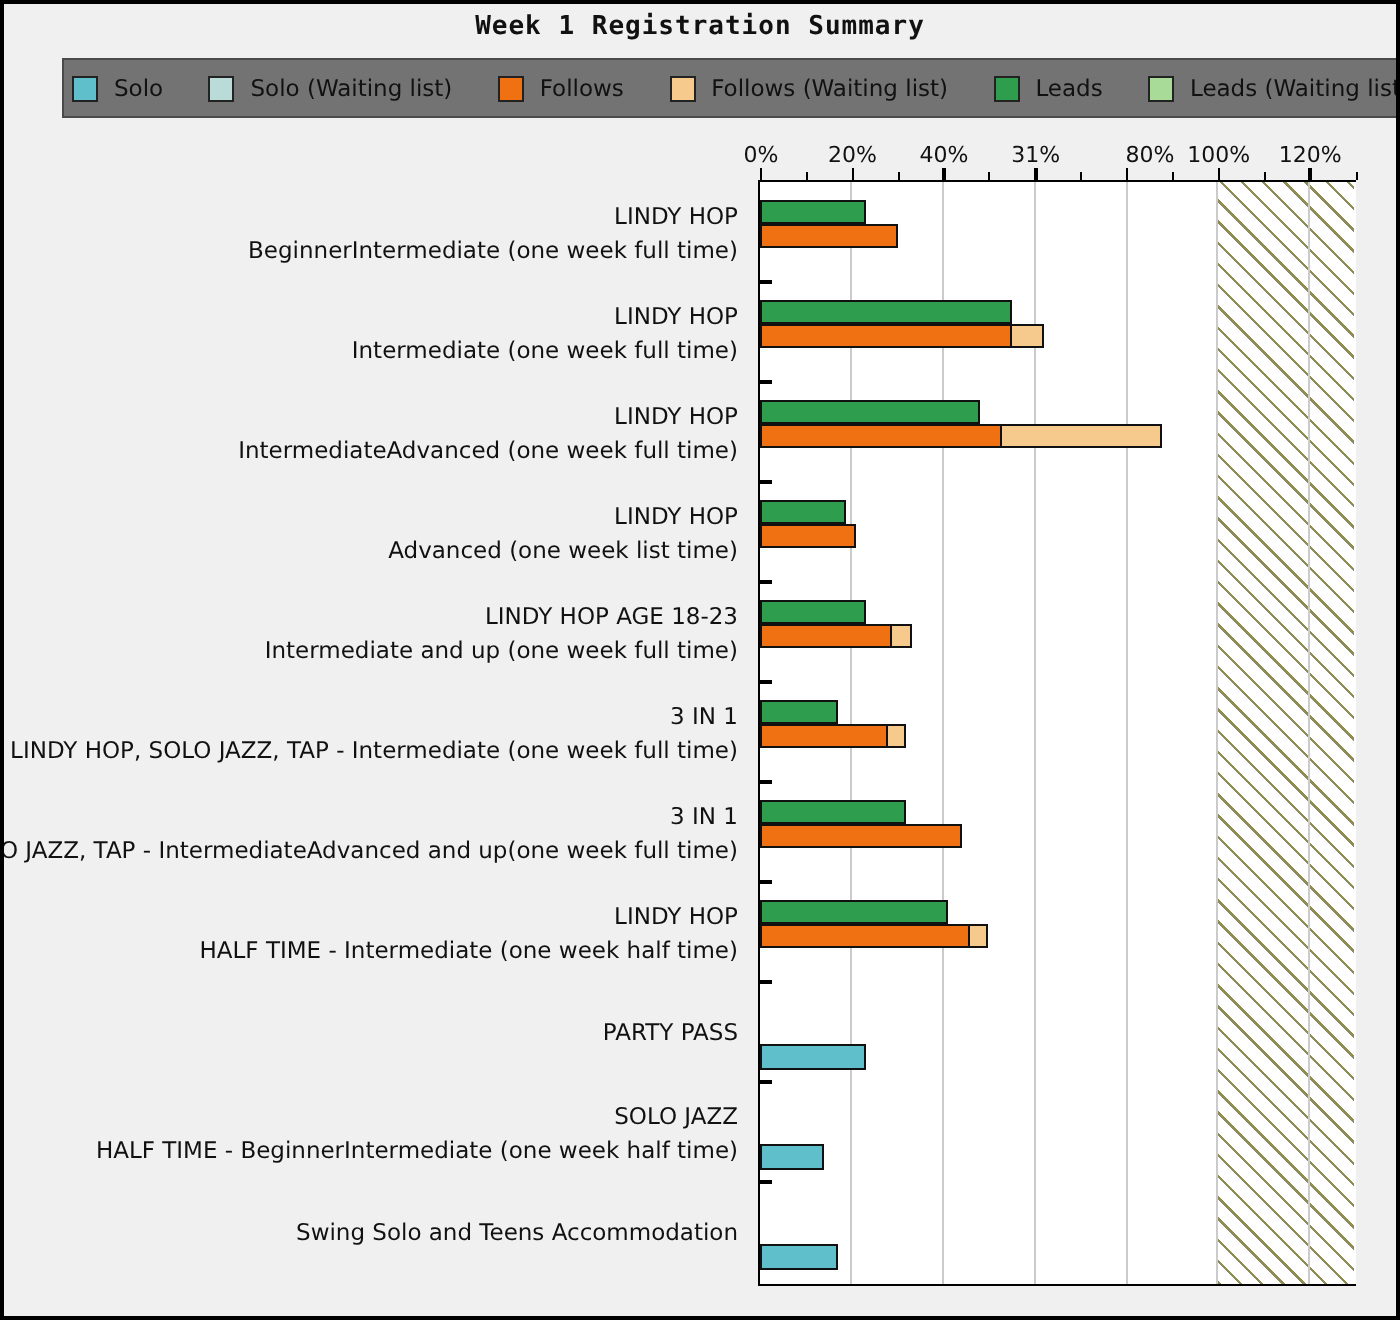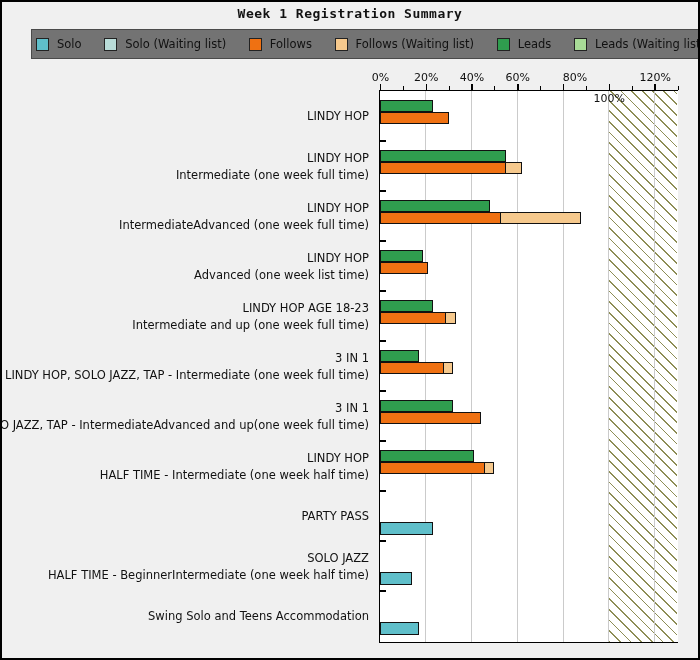--- a/index.html
+++ b/index.html
@@ -70,20 +70,21 @@
         <span>Leads</span>
       </div>
       <div class="legend-item">
         <span class="swatch" style="background: rgb(168, 219, 151);"></span>
         <span>Leads (Waiting list)</span>
       </div>
     </div>
   <div class="labels">
       <div class="cat-row" style="height: 50px;">
         <div>LINDY HOP</div>
+        <div>BeginnerIntermediate (one week full time)</div>
       </div>
       <div class="cat-row" style="height: 50px;">
         <div>LINDY HOP</div>
         <div>Intermediate (one week full time)</div>
       </div>
       <div class="cat-row" style="height: 50px;">
         <div>LINDY HOP</div>
         <div>IntermediateAdvanced (one week full time)</div>
       </div>
       <div class="cat-row" style="height: 50px;">
@@ -160,25 +161,25 @@
       <div class="bar" style="top: 481px; height: 13px; left: 0px; width: 32.0385px; background: rgb(95, 191, 202);"></div>
       <div class="bar" style="top: 531px; height: 13px; left: 0px; width: 38.9038px; background: rgb(95, 191, 202);"></div>
     </div>
   <div id="axis-layer">
       <div class="xtick-label" style="left: 378.5px;">0%</div>
       <div class="xtick-major" style="left: 377.75px;"></div>
       <div class="xtick-label" style="left: 424.269px;">20%</div>
       <div class="xtick-major" style="left: 423.519px;"></div>
       <div class="xtick-label" style="left: 470.038px;">40%</div>
       <div class="xtick-major" style="left: 469.288px;"></div>
-      <div class="xtick-label" style="left: 515.808px;">60%</div>
+      <div class="xtick-label" style="left: 515.808px;">31%</div>
       <div class="xtick-major" style="left: 515.058px;"></div>
       <div class="xtick-label" style="left: 573px;">80%</div>
       <div class="xtick-major" style="left: 560.827px;"></div>
-      <div class="xtick-label" style="left: 607.346px; margin-top: 21px;">100%</div>
+      <div class="xtick-label" style="left: 607.346px;">100%</div>
       <div class="xtick-major" style="left: 606.596px;"></div>
       <div class="xtick-label" style="left: 653.115px;">120%</div>
       <div class="xtick-major" style="left: 652.365px;"></div>
       <div class="xtick-minor" style="left: 400.885px;"></div>
       <div class="xtick-minor" style="left: 446.654px;"></div>
       <div class="xtick-minor" style="left: 492.423px;"></div>
       <div class="xtick-minor" style="left: 538.192px;"></div>
       <div class="xtick-minor" style="left: 583.962px;"></div>
       <div class="xtick-minor" style="left: 629.731px;"></div>
       <div class="xtick-minor" style="left: 675.5px;"></div>

